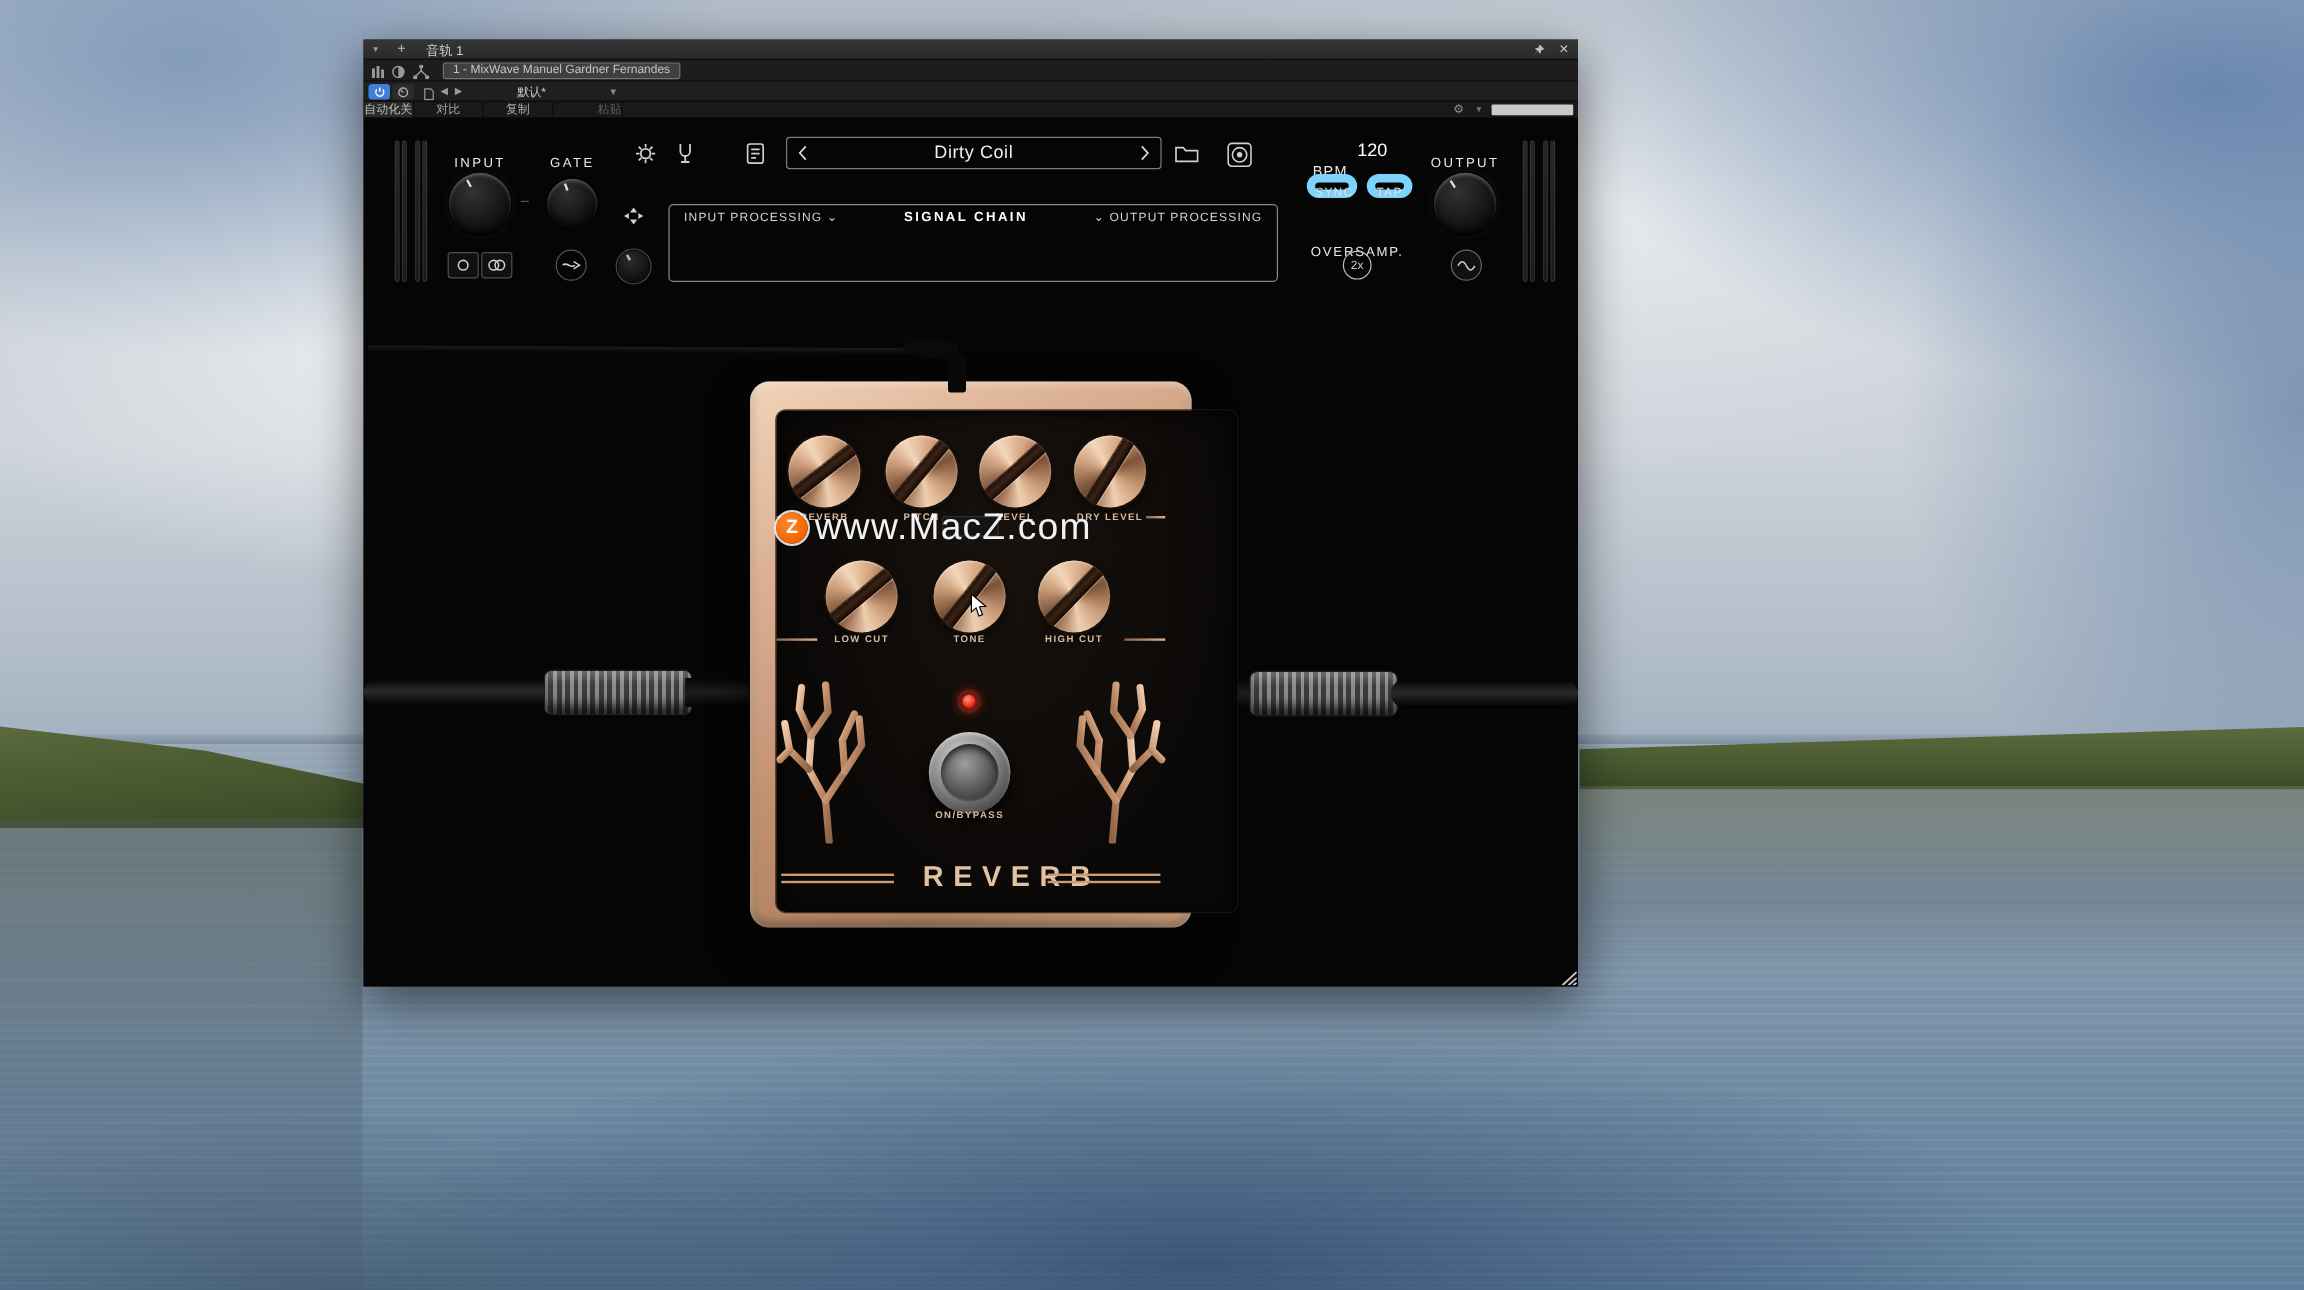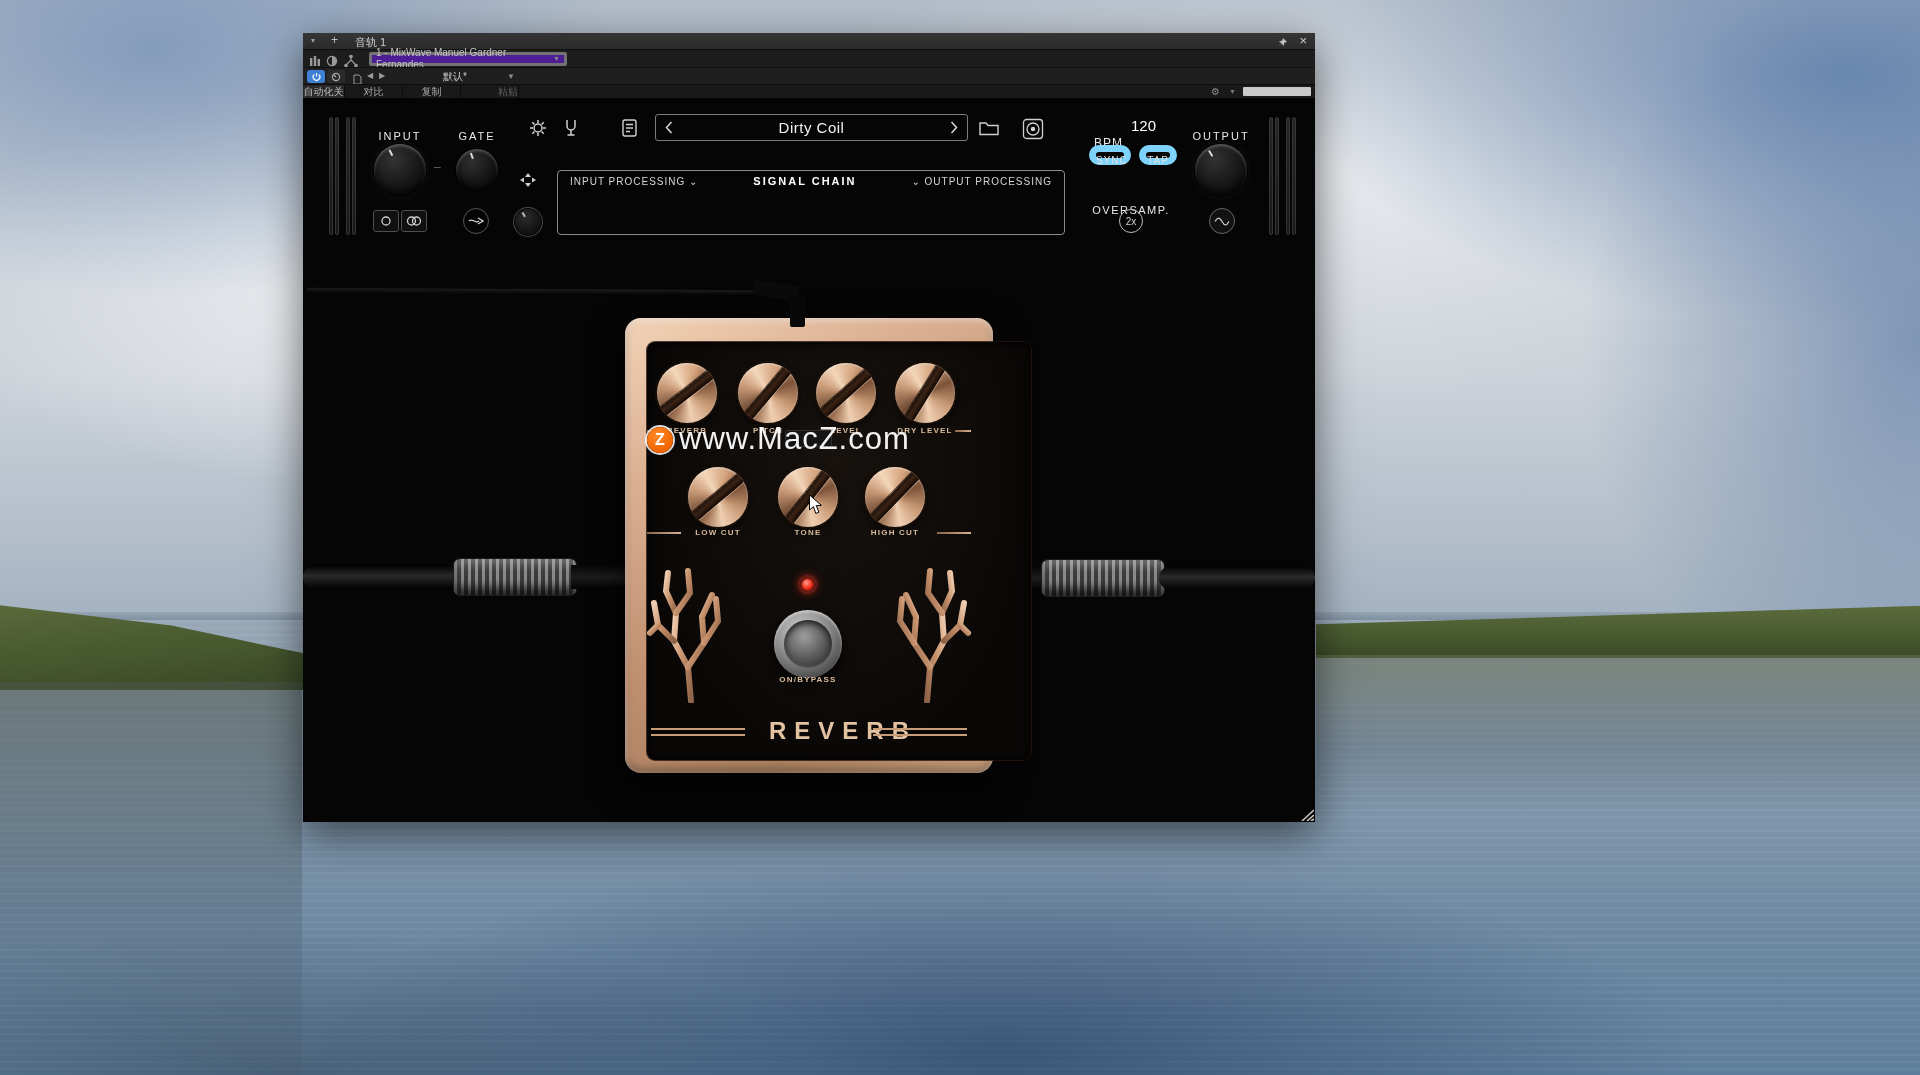--- a/index.html
+++ b/index.html
@@ -43,33 +43,33 @@
     box-shadow:0 12px 40px rgba(0,0,0,.55); z-index:10; }
   .titlebar { position:relative; height:16px; background:linear-gradient(#353535,#2b2b2b); color:#c8c8c8; }
   .tb-caret { left:8px; top:3px; font-size:8px; color:#9a9a9a; }
   .tb-plus  { left:28px; top:0px; font-size:12px; color:#bdbdbd; }
   .tb-title { left:52px; top:2px; font-size:11px; color:#cfcfcf; }
   .tb-pin   { right:27px; top:2px; width:12px; height:12px; }
   .tb-close { right:8px; top:0px; font-size:13px; color:#cfcfcf; }
 
   .row2 { position:relative; height:18px; background:#1d1d1d; border-top:1px solid #101010; }
   .r2-icon { top:3px; width:13px; height:12px; color:#9a9a9a; }
-  .plug-select { left:66px; top:2px; width:198px; height:14px; background:#4c1d95;
-    border:3px solid #737373; border-radius:2px; color:#c5c5c5; font-size:10px; line-height:12px;
-    padding:0 4px; display:flex; justify-content:space-between; align-items:center; }
+  .plug-select { left:66px; top:2px; width:198px; height:14px; background:#404040;
+    border:1px solid #737373; border-radius:2px; color:#c5c5c5; font-size:10px; line-height:12px;
+    padding:0 4px; display:flex; justify-content:space-between; align-items:center;flex-direction:column; }
   .plug-select .sel-caret { font-size:7px; color:#8a8a8a; }
 
   .row3 { position:relative; height:17px; background:#1f1f1f; border-top:1px solid #101010; }
   .pwr-btn { left:4px; top:2px; width:18px; height:13px; background:#3f7fd6; border-radius:3px;
     display:flex; align-items:center; justify-content:center; }
   .knob-btn { left:24px; top:2px; width:18px; height:13px; background:#2b2b2b; border-radius:3px;
     display:flex; align-items:center; justify-content:center; }
   .page-ic { left:50px; top:3px; }
   .arr { top:3px; font-size:8px; color:#9a9a9a; }
-  .daw-preset { left:140px; top:2px; font-size:10px; color:#cccccc; }
+  .daw-preset { left:128px; top:2px; font-size:10px; color:#cccccc; }
   .preset-caret { left:204px; top:4px; font-size:8px; color:#8a8a8a; }
 
   .row4 { position:relative; height:14px; background:#191919; border-top:1px solid #0c0c0c; }
   .cell { top:0; height:13px; font-size:10px; line-height:13px; text-align:center; color:#a8a8a8;
     border-right:1px solid #0c0c0c; }
   .cell-auto { left:0; width:42px; background:#2a2a2a; color:#bdbdbd; }
   .cell-cmp  { left:42px; width:58px; }
   .cell-copy { left:100px; width:58px; }
   .cell-paste{ left:158px; width:58px; color:#5b5b5b;text-align:right; }
   .r4-gear  { left:908px; top:1px; font-size:10px; color:#8d8d8d; }

